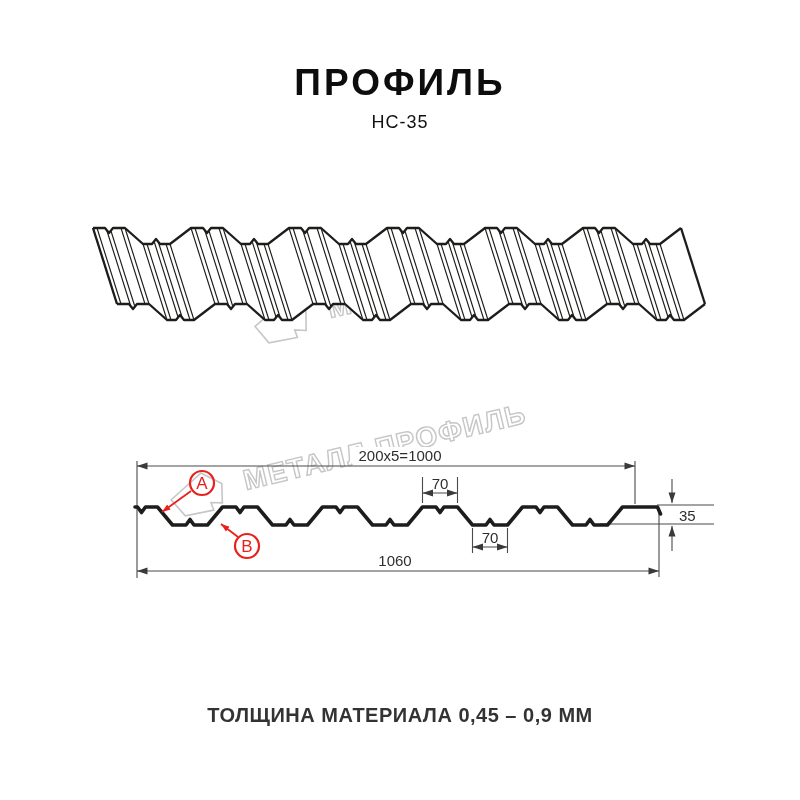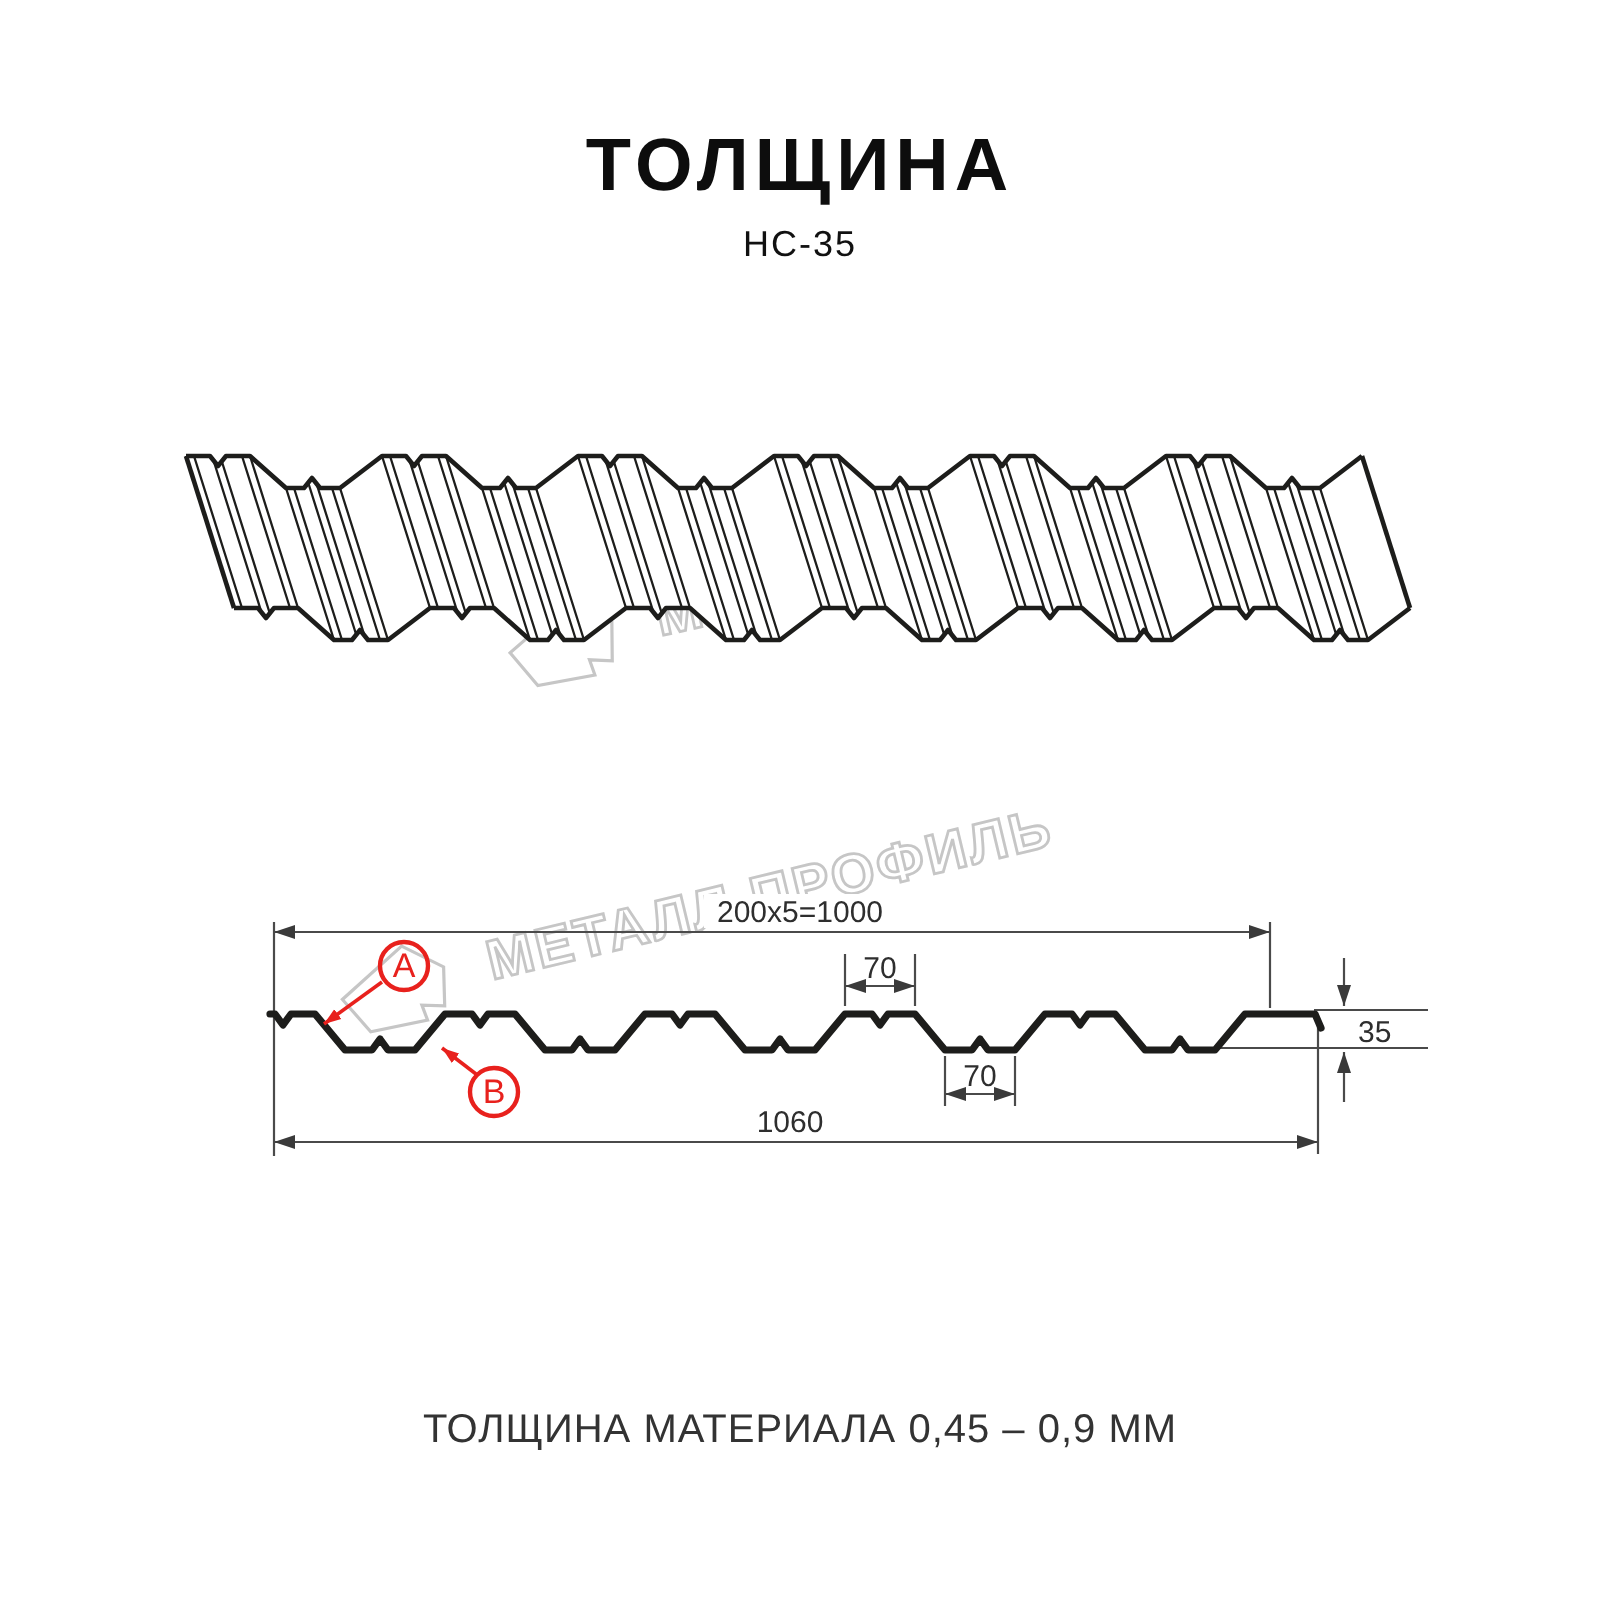--- a/index.html
+++ b/index.html
@@ -3,32 +3,32 @@
 <meta charset="utf-8">
 <style>
   html,body{margin:0;padding:0;background:#ffffff;}
   .page{position:relative;width:800px;height:800px;background:#ffffff;overflow:hidden;
         font-family:"Liberation Sans", sans-serif;}
   .page-title{position:absolute;top:62px;left:0;width:800px;text-align:center;
         font-size:37px;font-weight:700;letter-spacing:3px;color:#0d0d0d;}
   .product-code{position:absolute;top:112px;left:0;width:800px;text-align:center;
         font-size:18px;font-weight:400;letter-spacing:1px;color:#111;}
   .thickness-note{position:absolute;top:704px;left:0;width:800px;text-align:center;
-        font-size:20px;font-weight:400;letter-spacing:0.5px;color:#333;}
+        font-size:20px;font-weight:700;letter-spacing:0.5px;color:#333;}
   svg{position:absolute;top:0;left:0;}
   .wm-text{font-size:28px;font-weight:700;letter-spacing:1.5px;fill:none;}
   .dim-text{font-size:15px;fill:#2e2e2e;}
   .red-letter{font-size:17px;font-weight:400;}
 </style>
 </head>
 <body>
 
 <div class="page">
 
-  <div class="page-title">ТОЛЩИНА</div>
+  <div class="page-title">ПРОФИЛЬ</div>
   <div class="product-code">НС-35</div>
 
   <svg width="800" height="800" viewBox="0 0 800 800">
     <defs>
       <marker id="arrB" markerUnits="userSpaceOnUse" markerWidth="12" markerHeight="9" refX="11" refY="4.5" orient="auto-start-reverse">
         <path d="M0.5,1 L11,4.5 L0.5,8 Z" fill="#3a3a3a"></path>
       </marker>
       <marker id="arrR" markerUnits="userSpaceOnUse" markerWidth="9" markerHeight="7" refX="8.5" refY="3.5" orient="auto-start-reverse">
         <path d="M0,0.5 L8.5,3.5 L0,6.5 Z" fill="#e8211d"></path>
       </marker>

